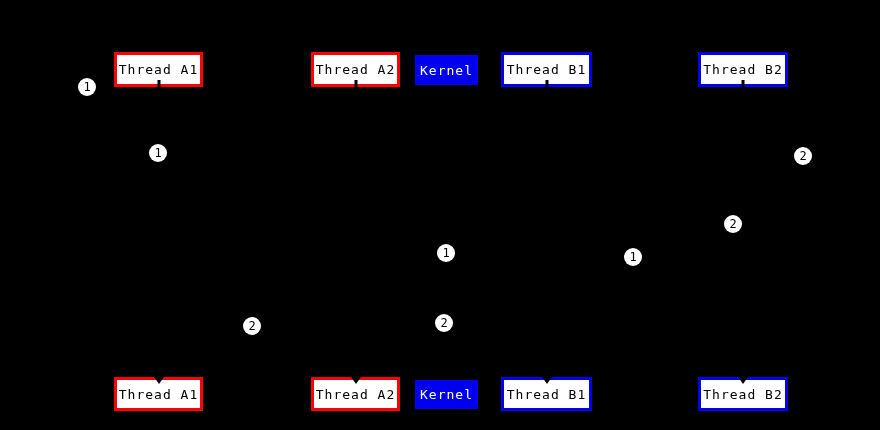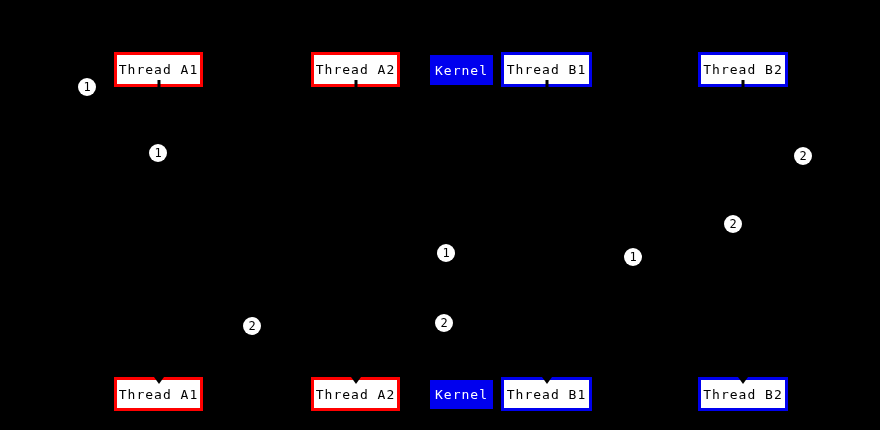--- a/index.html
+++ b/index.html
@@ -22,21 +22,21 @@
     color: var(--box-text, #000);
     display: flex;
     align-items: center;
     justify-content: center;
     font-size: 13px;
     letter-spacing: 1px;
     white-space: nowrap;
   }
   .box.red-border  { border: 3px solid var(--red, #ff0000); }
   .box.blue-border { border: 3px solid var(--blue, #0000ee); margin-left: 9px; }
-  .box.blue-fill   { background: var(--blue, #0000ee); color: var(--kernel-text, #fff); border: none; margin-left: 15px; }
+  .box.blue-fill   { background: var(--blue, #0000ee); color: var(--kernel-text, #fff); border: none; }
   .notch-tick {
     position: absolute;
     left: 50%;
     bottom: -3px;
     transform: translateX(-50%);
     width: 3px;
     height: 7px;
     background: #000;
   }
   .notch-arrow {

